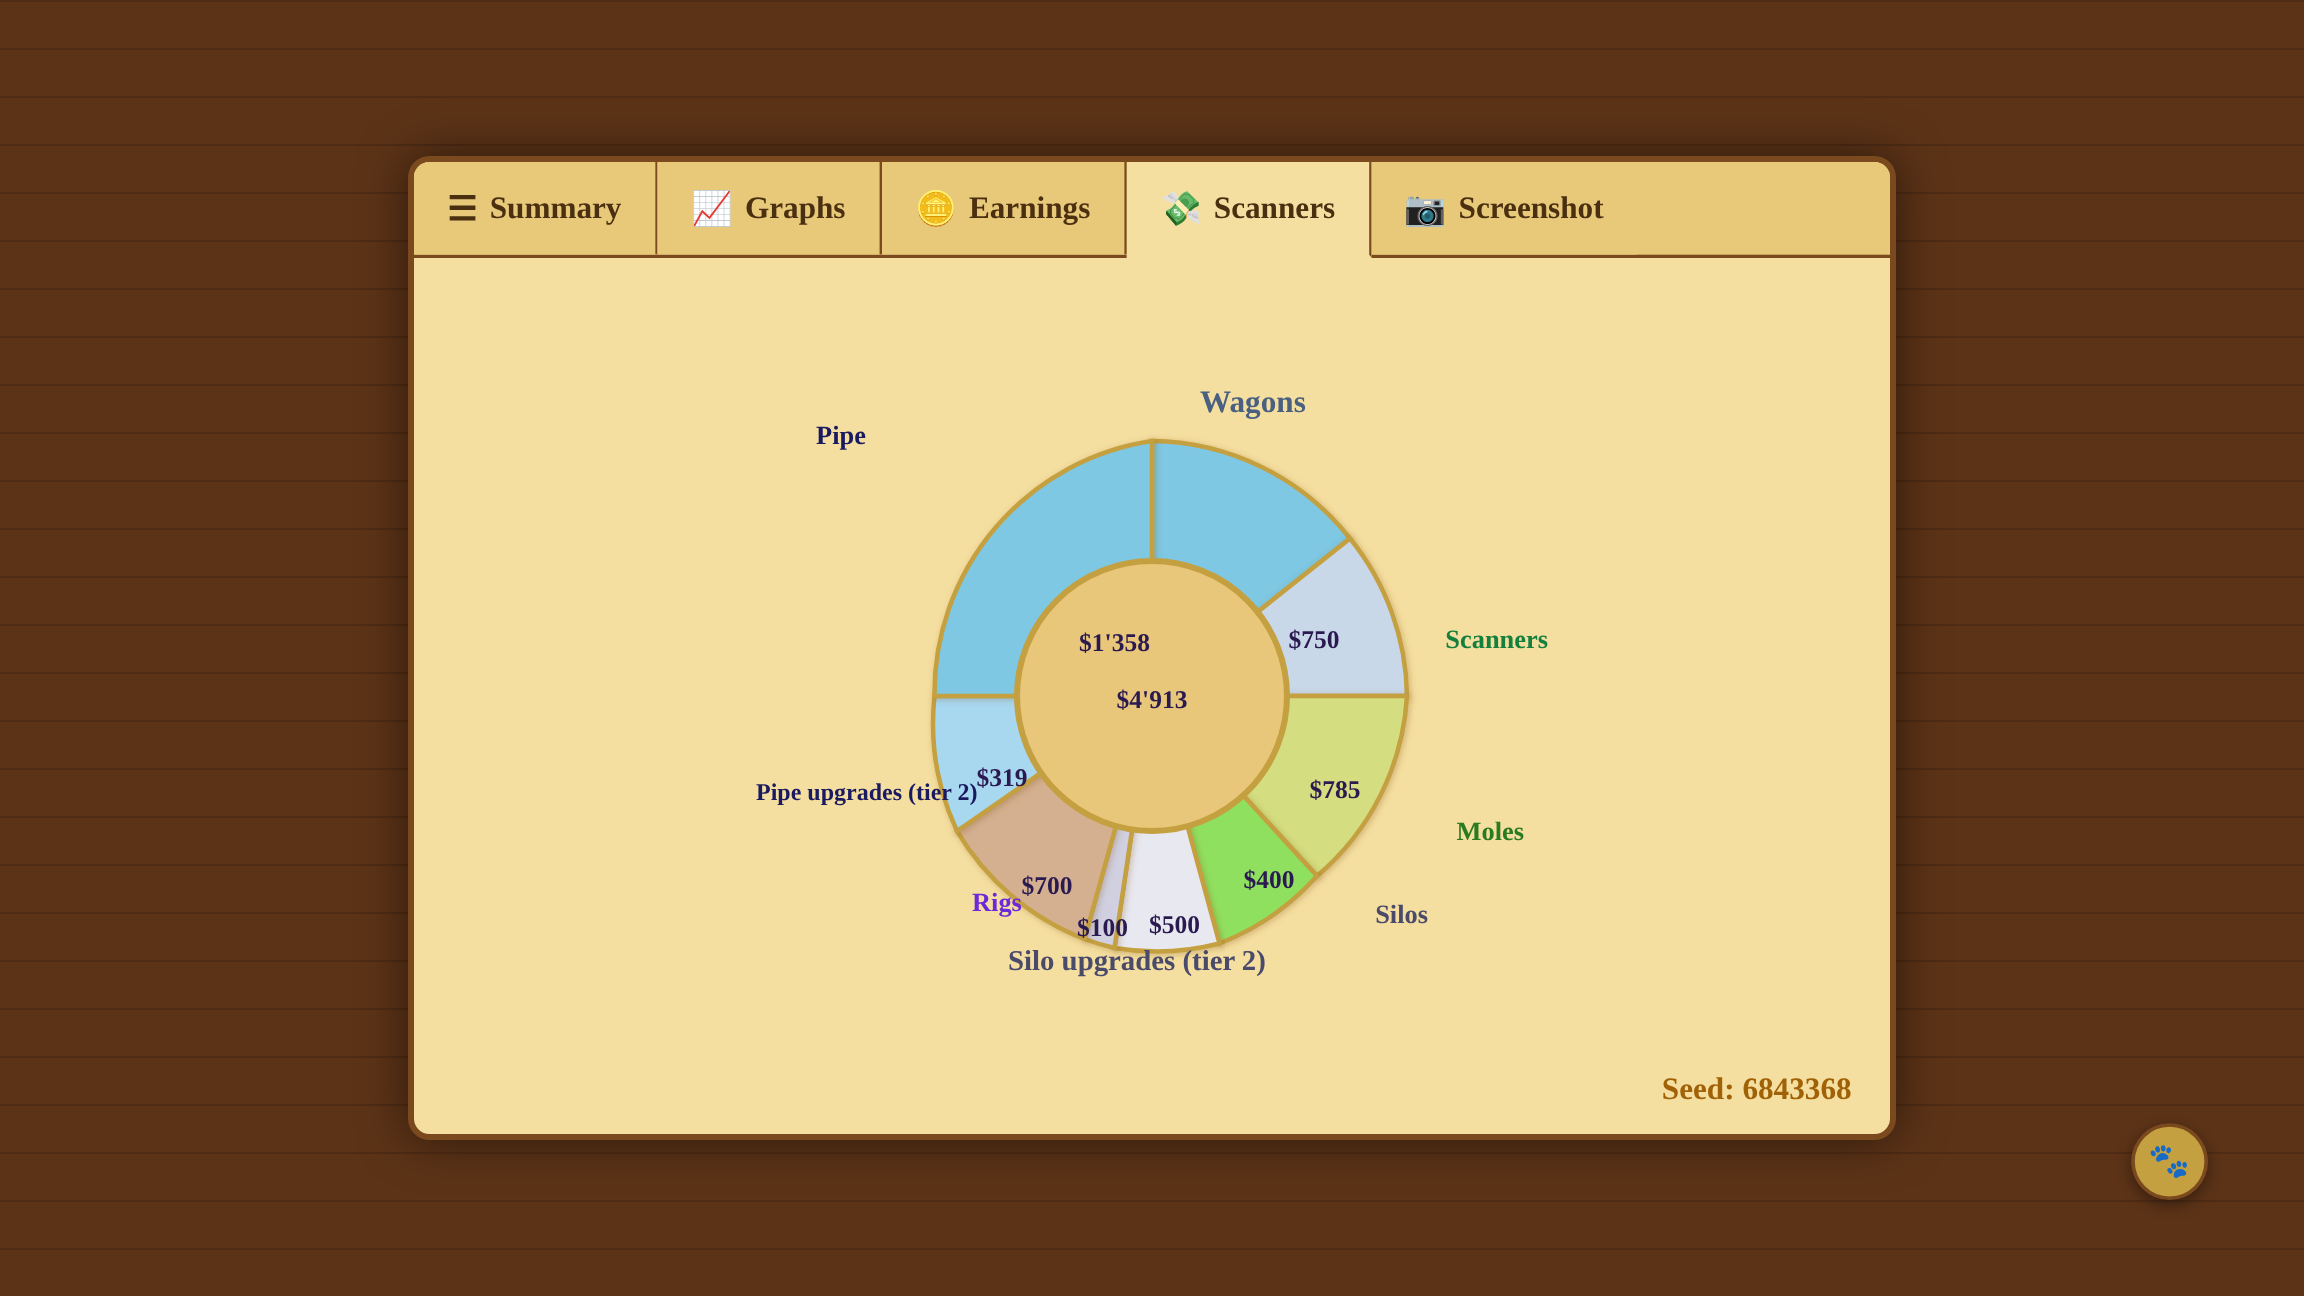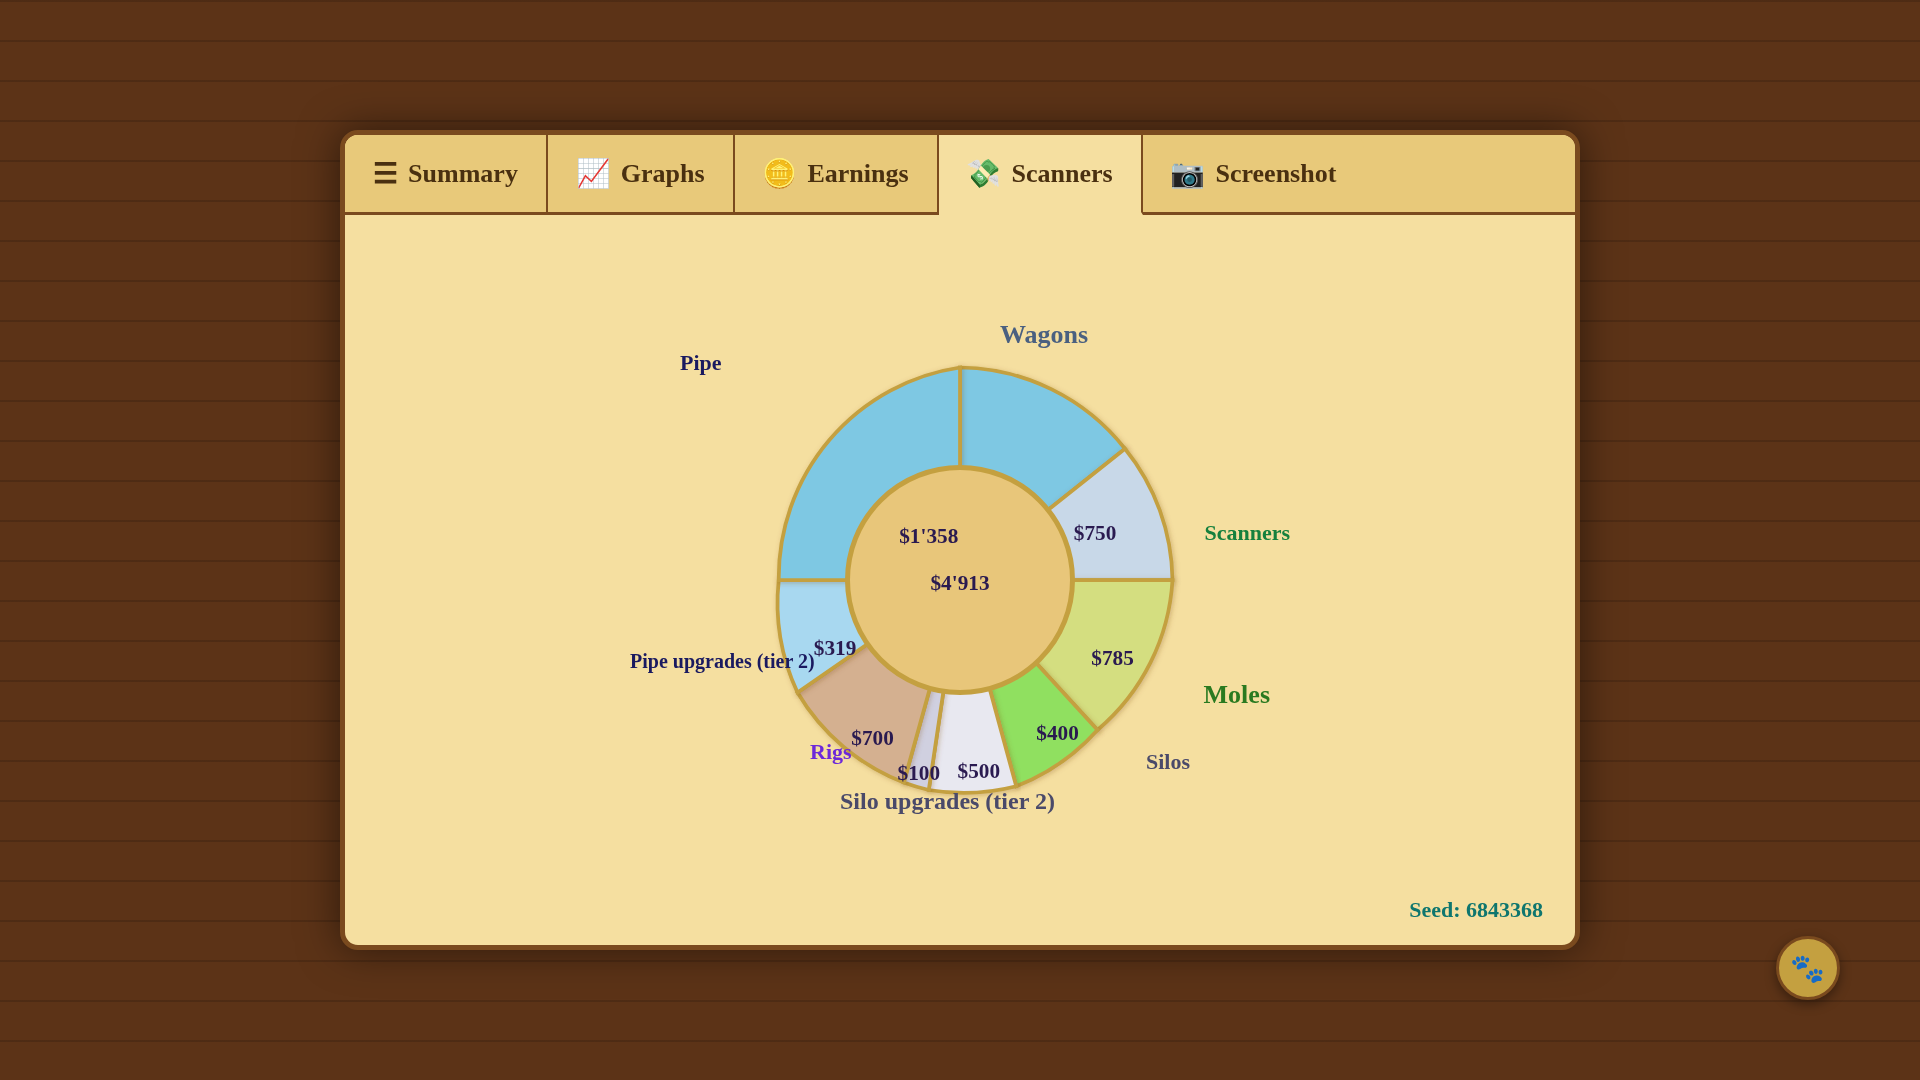--- a/index.html
+++ b/index.html
@@ -83,23 +83,23 @@
       position: relative;
       display: flex;
       align-items: center;
       justify-content: center;
     }
 
     .seed-text {
       position: absolute;
       bottom: 22px;
       right: 32px;
-      font-size: 22px;
-      font-weight: bold;
-      color: #0f766e;
+      font-size: 26px;
+      font-weight: bold;
+      color: #a16207;
     }
 
     
     .pie-container {
       position: relative;
       width: 680px;
       height: 600px;
       display: flex;
       align-items: center;
       justify-content: center;
@@ -225,21 +225,21 @@
         <text x="167" y="360" text-anchor="middle" class="val-label" font-size="13" fill="#2a2a4a">$100</text>
 
         <text x="130" y="332" text-anchor="middle" class="val-label" font-size="16" fill="#4a2a00">$700</text>
 
         <text x="100" y="260" text-anchor="middle" class="val-label" font-size="15" fill="#2a1a50">$319</text>
       </svg>
 
       <div class="label pipes" style="position:absolute; top:70px; left:60px; font-size:22px; font-weight:bold; color:#1a1a60;">Pipe</div>
       <div class="label wagons" style="position:absolute; top:40px; right:80px; font-size:26px; font-weight:bold; color:#4a6080;">Wagons</div>
       <div class="label scanners" style="position:absolute; top:240px; right:10px; font-size:22px; font-weight:bold; color:#15803d;">Scanners</div>
-      <div class="label moles" style="position:absolute; top:400px; right:30px; font-size:26px; font-weight:bold; color:#2a7a20;">Moles</div>
+      <div class="label moles" style="position:absolute; top:400px; right:30px; font-size:22px; font-weight:bold; color:#2a7a20;">Moles</div>
       <div class="label silos" style="position:absolute; bottom:105px; right:110px; font-size:22px; font-weight:bold; color:#4a4a6a;">Silos</div>
       <div class="label silo-upgrades" style="position:absolute; bottom:65px; left:220px; font-size:24px; font-weight:bold; color:#4a4a6a;">Silo upgrades (tier 2)</div>
       <div class="label rigs" style="position:absolute; bottom:115px; left:190px; font-size:22px; font-weight:bold; color:#6d28d9;text-align:center;">Rigs</div>
       <div class="label pipe-upgrades" style="position:absolute; top:370px; left:10px; font-size:20px; font-weight:bold; color:#1a1a60;">Pipe upgrades (tier 2)</div>
     </div>
 
     <div class="seed-text">Seed: 6843368</div>
   </div>
 </div>
 

